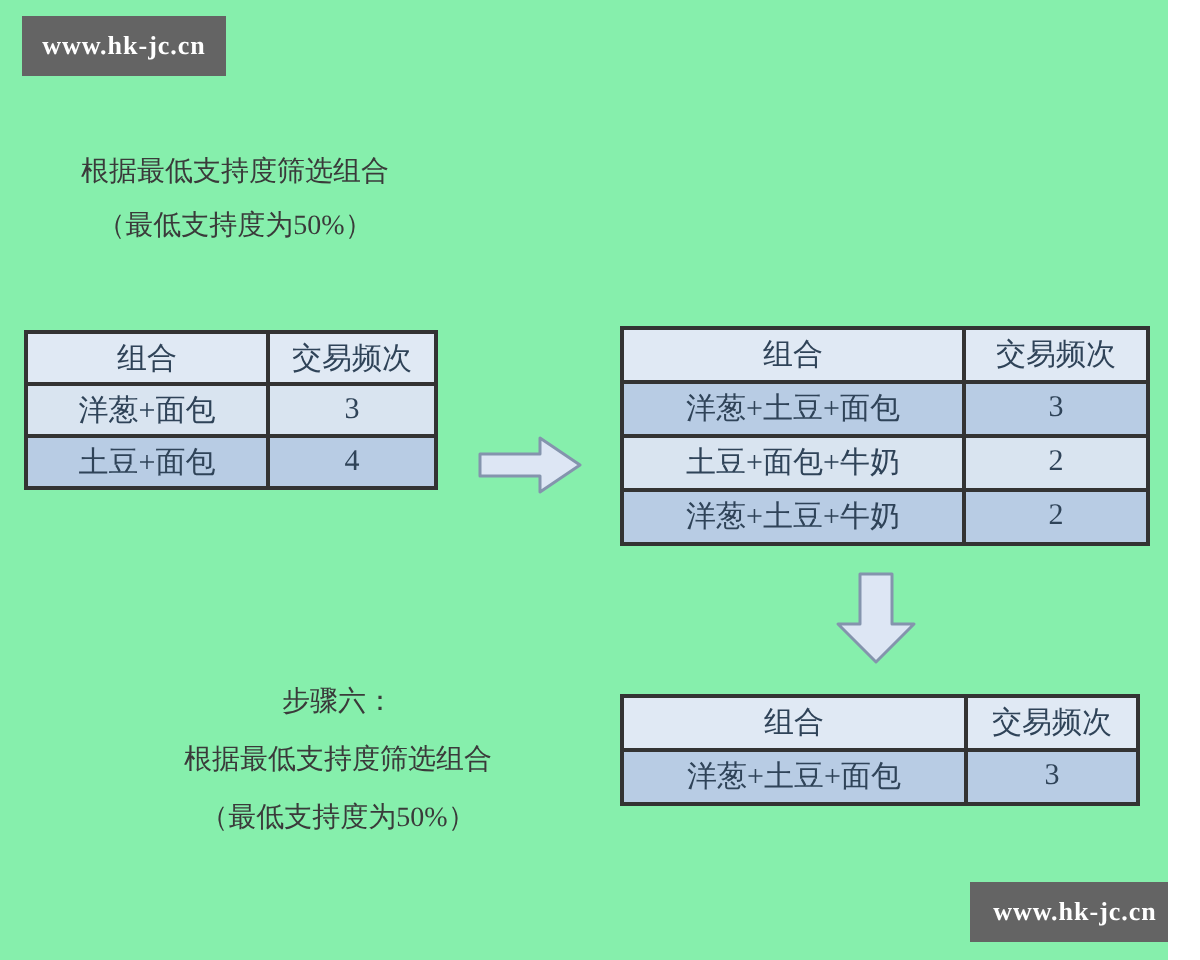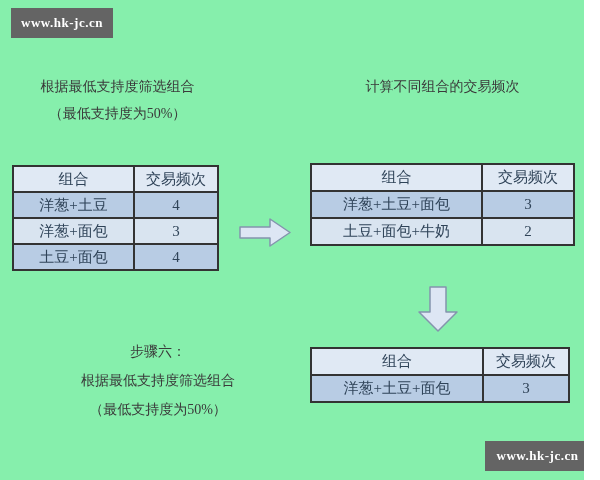--- a/index.html
+++ b/index.html
@@ -23,21 +23,21 @@
   #wm-bottom { left: 485px; top: 441px; width: 105px; height: 30px; }
 
   .step-title {
     position: absolute;
     text-align: center;
     color: #3a3a3a;
     font-size: 14px;
   }
   #step4-title { left: 10px; top: 73px; width: 215px; line-height: 27px; }
   #step5-title { left: 325px; top: 73px; width: 235px; line-height: 27px; }
-  #step6-title { left: 48px;  top: 337px; width: 220px; line-height: 29px; }
+  #step6-title { left: 59px;  top: 337px; width: 220px; line-height: 29px; }
 
   table.data-table {
     position: absolute;
     border-collapse: collapse;
     table-layout: fixed;
     font-size: 15px;
     color: #2f4358;
   }
   table.data-table td {
     border: 2px solid #333333;
@@ -70,42 +70,37 @@
   <div id="wm-top" class="watermark">
     <span>www.hk-jc.cn</span>
   </div>
 
   <div id="step4-title" class="step-title">
     <div>根据最低支持度筛选组合</div>
     <div>（最低支持度为50%）</div>
   </div>
 
   <div id="step5-title" class="step-title">
-    <div>计算不同组合的交易频次</div>
   </div>
 
   <div id="step6-title" class="step-title">
     <div>步骤六：</div>
     <div>根据最低支持度筛选组合</div>
     <div>（最低支持度为50%）</div>
   </div>
 
   <table id="table-step4" class="data-table">
     <colgroup>
         <col style="width:121px">
         <col style="width:84px">
       </colgroup>
     <tbody>
         <tr class="hdr">
       <td>组合</td>
       <td>交易频次</td>
-    </tr>
-    <tr class="dark">
-      <td>洋葱+土豆</td>
-      <td>4</td>
     </tr>
     <tr class="light">
       <td>洋葱+面包</td>
       <td>3</td>
     </tr>
     <tr class="dark">
       <td>土豆+面包</td>
       <td>4</td>
     </tr>
   </tbody>
@@ -120,20 +115,24 @@
         <tr class="hdr">
       <td>组合</td>
       <td>交易频次</td>
     </tr>
     <tr class="dark">
       <td>洋葱+土豆+面包</td>
       <td>3</td>
     </tr>
     <tr class="light">
       <td>土豆+面包+牛奶</td>
+      <td>2</td>
+    </tr>
+    <tr class="dark">
+      <td>洋葱+土豆+牛奶</td>
       <td>2</td>
     </tr>
   </tbody>
     </table>
 
   <table id="table-step6" class="data-table">
     <colgroup>
         <col style="width:172px">
         <col style="width:86px">
       </colgroup>

